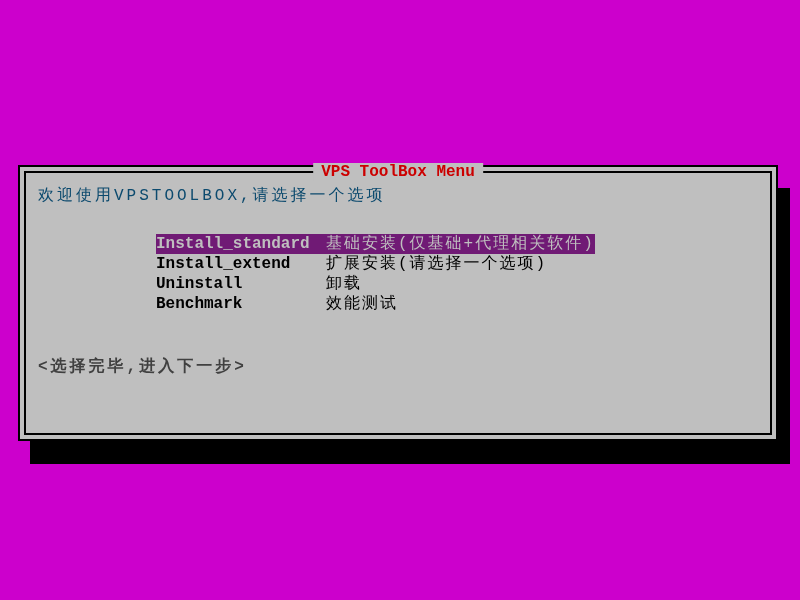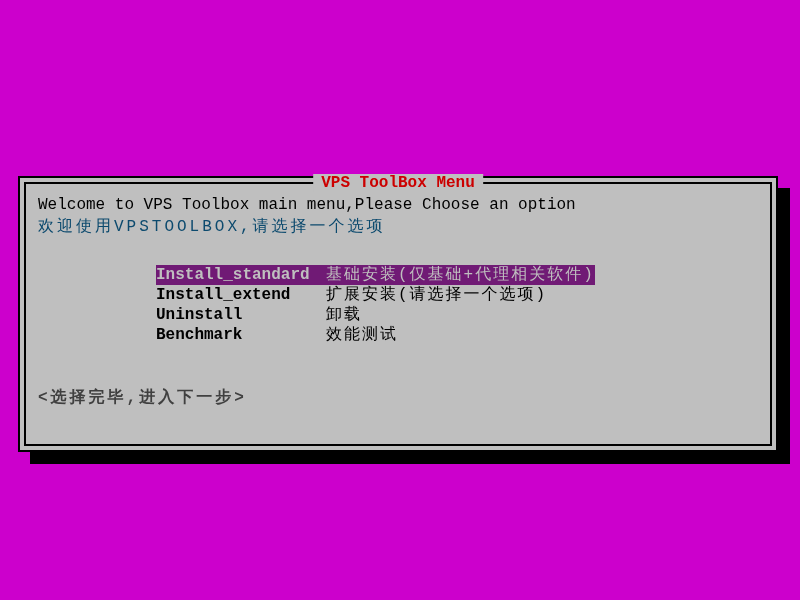--- a/index.html
+++ b/index.html
@@ -20,21 +20,21 @@
       position: absolute;
       left: 30px;
       top: 188px;
       width: 760px;
       height: 276px;
       background: #000000;
     }
     .dialog-box {
       position: absolute;
       left: 18px;
-      top: 176px;
+      top: 165px;
       width: 760px;
       height: 276px;
       background: #bfbfbf;
       border: 2px solid #000000;
     }
     .dialog-inner {
       position: absolute;
       left: 4px;
       top: 4px;
       right: 4px;
@@ -104,21 +104,20 @@
     }
   </style>
 </head>
 <body>
 
 <div class="dialog-shadow"></div>
 <div class="dialog-box">
   <div class="dialog-inner">
     <div class="dialog-title">VPS ToolBox Menu</div>
     <div class="dialog-content">
-      <div class="welcome-en">Welcome to VPS Toolbox main menu,Please Choose an option</div>
       <div class="welcome-cn">欢迎使用VPSTOOLBOX,请选择一个选项</div>
       <div class="menu-list">
         <div class="menu-item-row">
           <div class="menu-item selected">
             <span class="menu-label">Install_standard</span><span class="menu-desc">基础安装(仅基础+代理相关软件)</span>
           </div>
         </div>
         <div class="menu-item-row">
           <div class="menu-item">
             <span class="menu-label">Install_extend</span><span class="menu-desc">扩展安装(请选择一个选项)</span>

